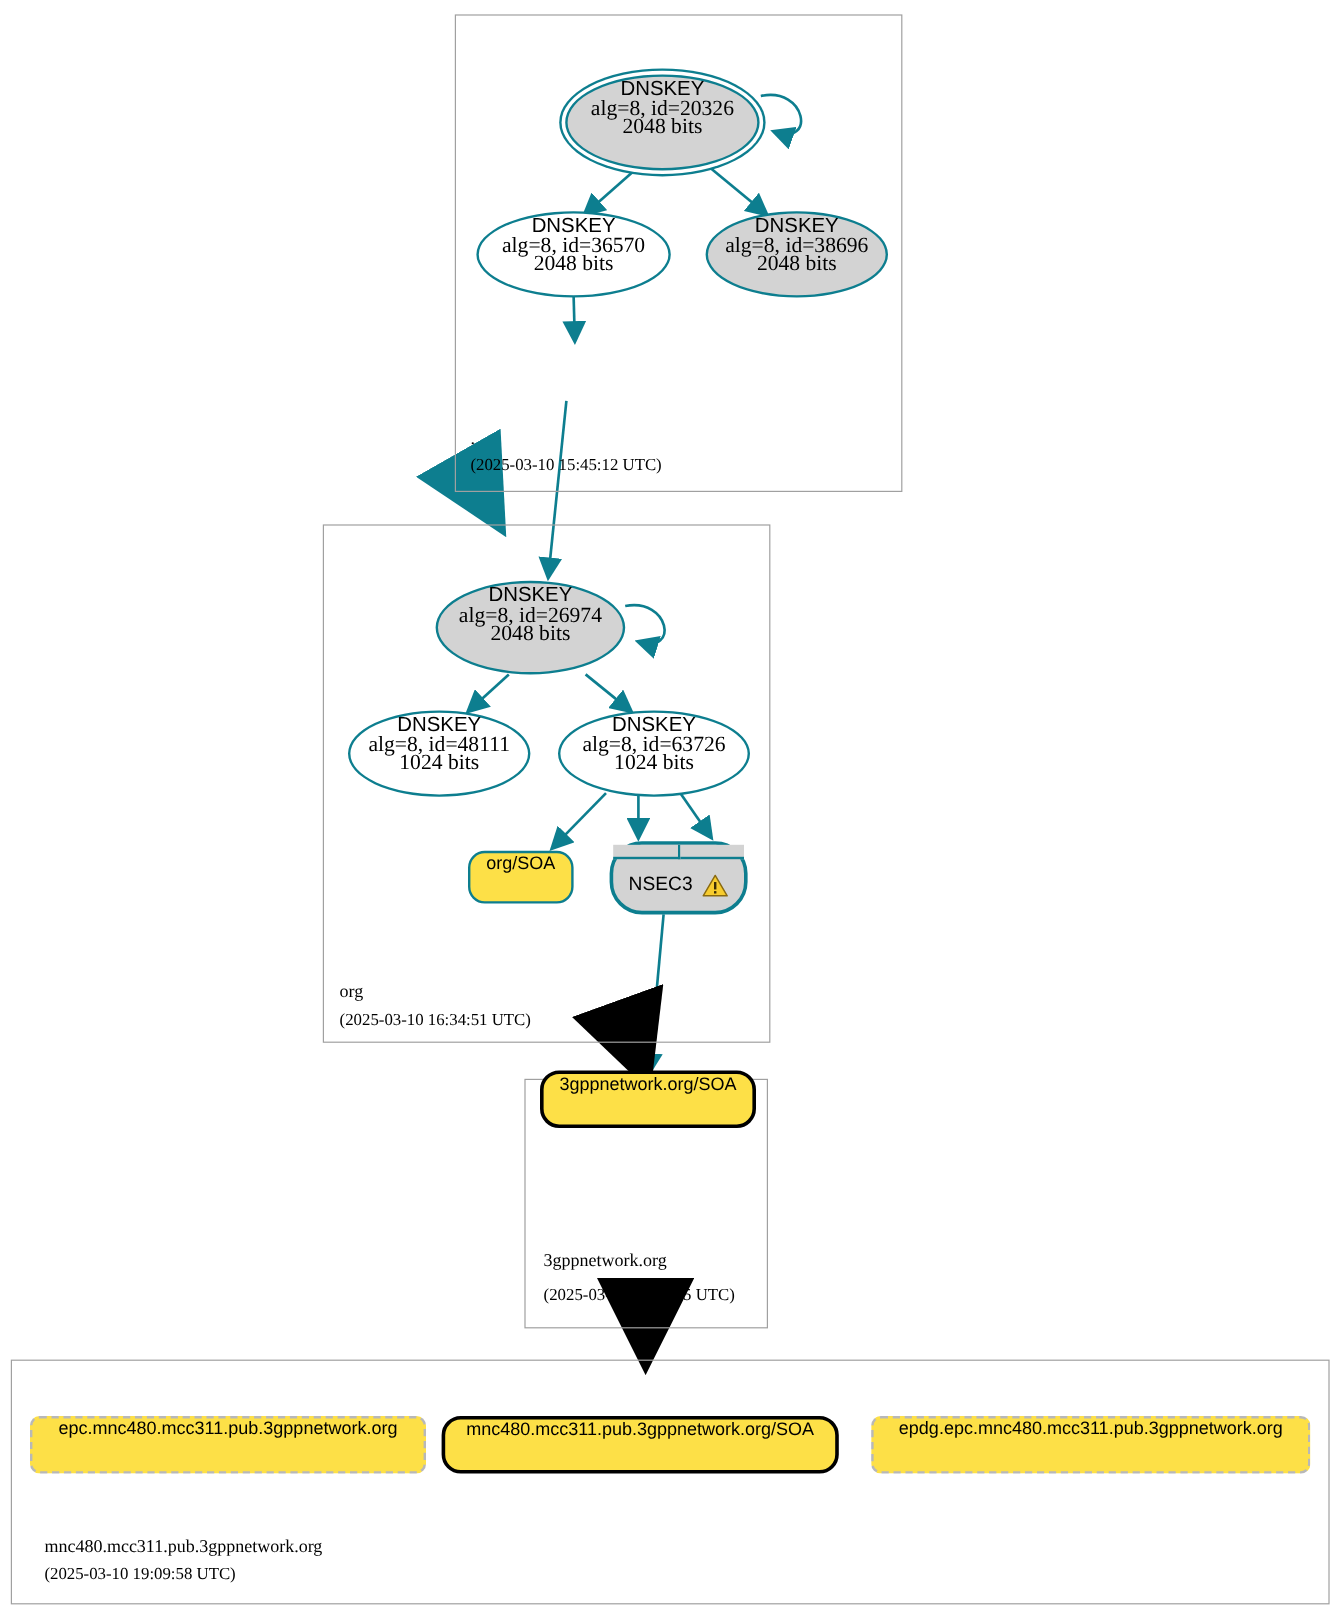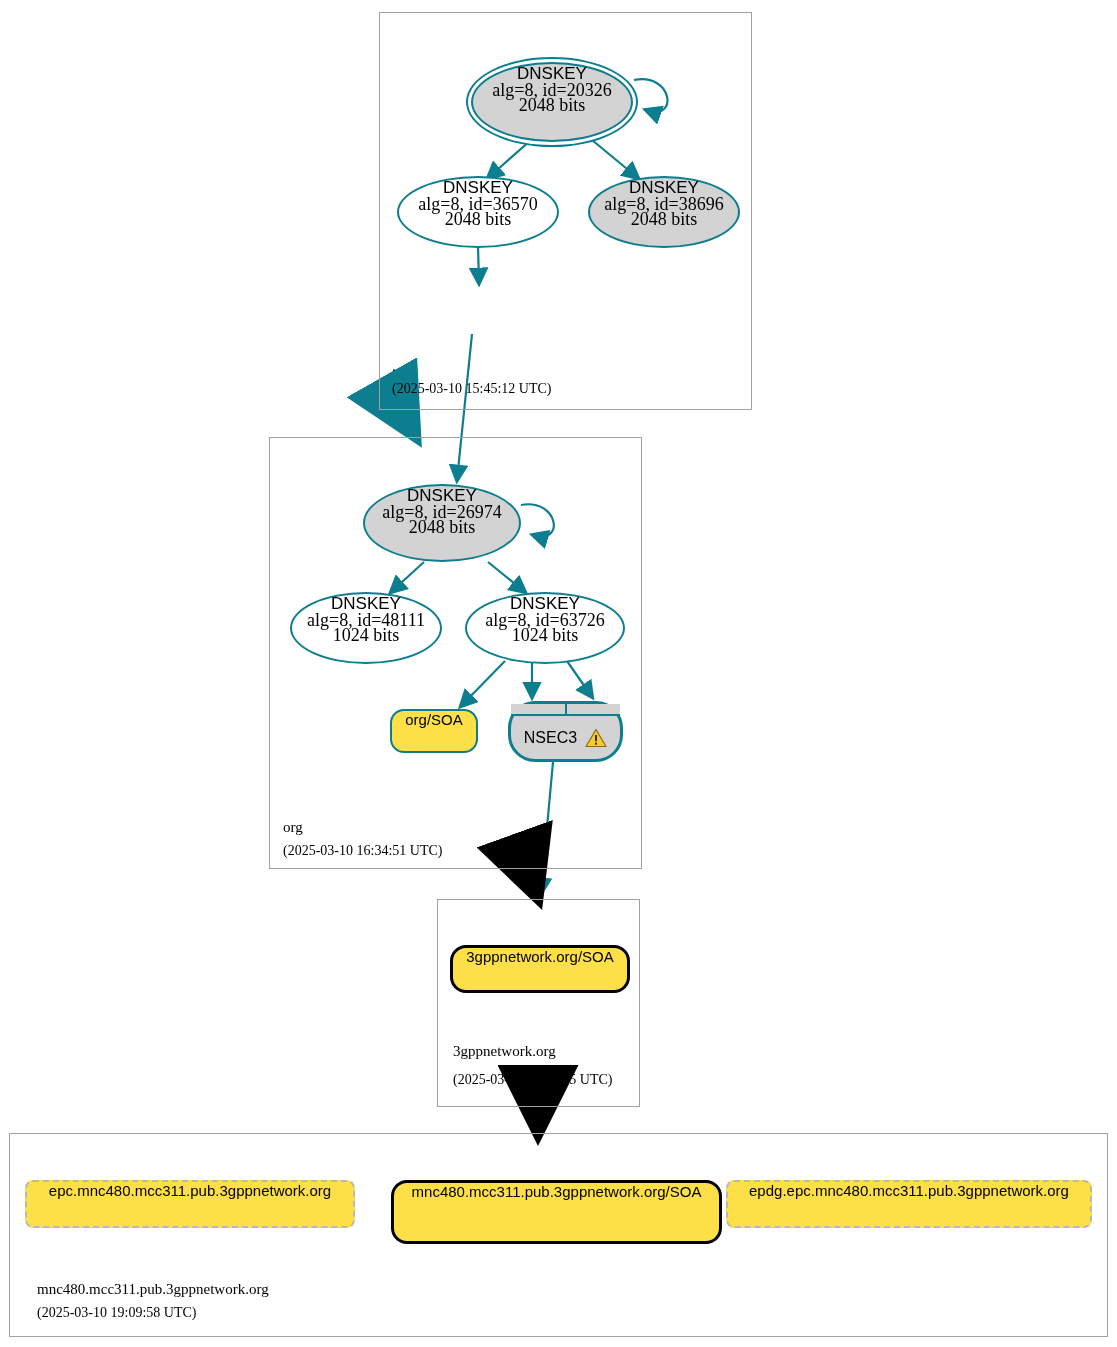--- a/index.html
+++ b/index.html
@@ -271,33 +271,33 @@
           <rect x="10" y="14.6" width="2" height="2" fill="#3b2d05"></rect>
         </svg>
       </span>
     </div>
   </div>
 
   <div class="zone-box" style="left:437px; top:899px; width:203px; height:208px;"></div>
   <div class="zone-label zone-name" style="left:453px; top:1043px;">3gppnetwork.org</div>
   <div class="zone-label zone-time" style="left:453px; top:1072px;">(2025-03-10 19:09:55 UTC)</div>
 
-  <div class="rrset-node black-border" style="left:450px; top:945px; width:180px; height:48px;">
+  <div class="rrset-node black-border" style="left:450px; top:892px; width:180px; height:48px;">
     <span>3gppnetwork.org/SOA</span>
   </div>
 
   <div class="zone-box" style="left:9px; top:1133px; width:1099px; height:204px;"></div>
   <div class="zone-label zone-name" style="left:37px; top:1281px;">mnc480.mcc311.pub.3gppnetwork.org</div>
   <div class="zone-label zone-time" style="left:37px; top:1305px;">(2025-03-10 19:09:58 UTC)</div>
 
   <div class="rrset-node dashed-grey" style="left:25px; top:1180px; width:330px; height:48px;">
     <span>epc.mnc480.mcc311.pub.3gppnetwork.org</span>
   </div>
 
-  <div class="rrset-node black-border" style="left:391px; top:1180px; width:331px; height:64px;">
+  <div class="rrset-node black-border" style="left:368px; top:1180px; width:331px; height:48px;">
     <span>mnc480.mcc311.pub.3gppnetwork.org/SOA</span>
   </div>
 
   <div class="rrset-node dashed-grey" style="left:726px; top:1180px; width:366px; height:48px;">
     <span>epdg.epc.mnc480.mcc311.pub.3gppnetwork.org</span>
   </div>
 
 </div>
 
 </body></html>

